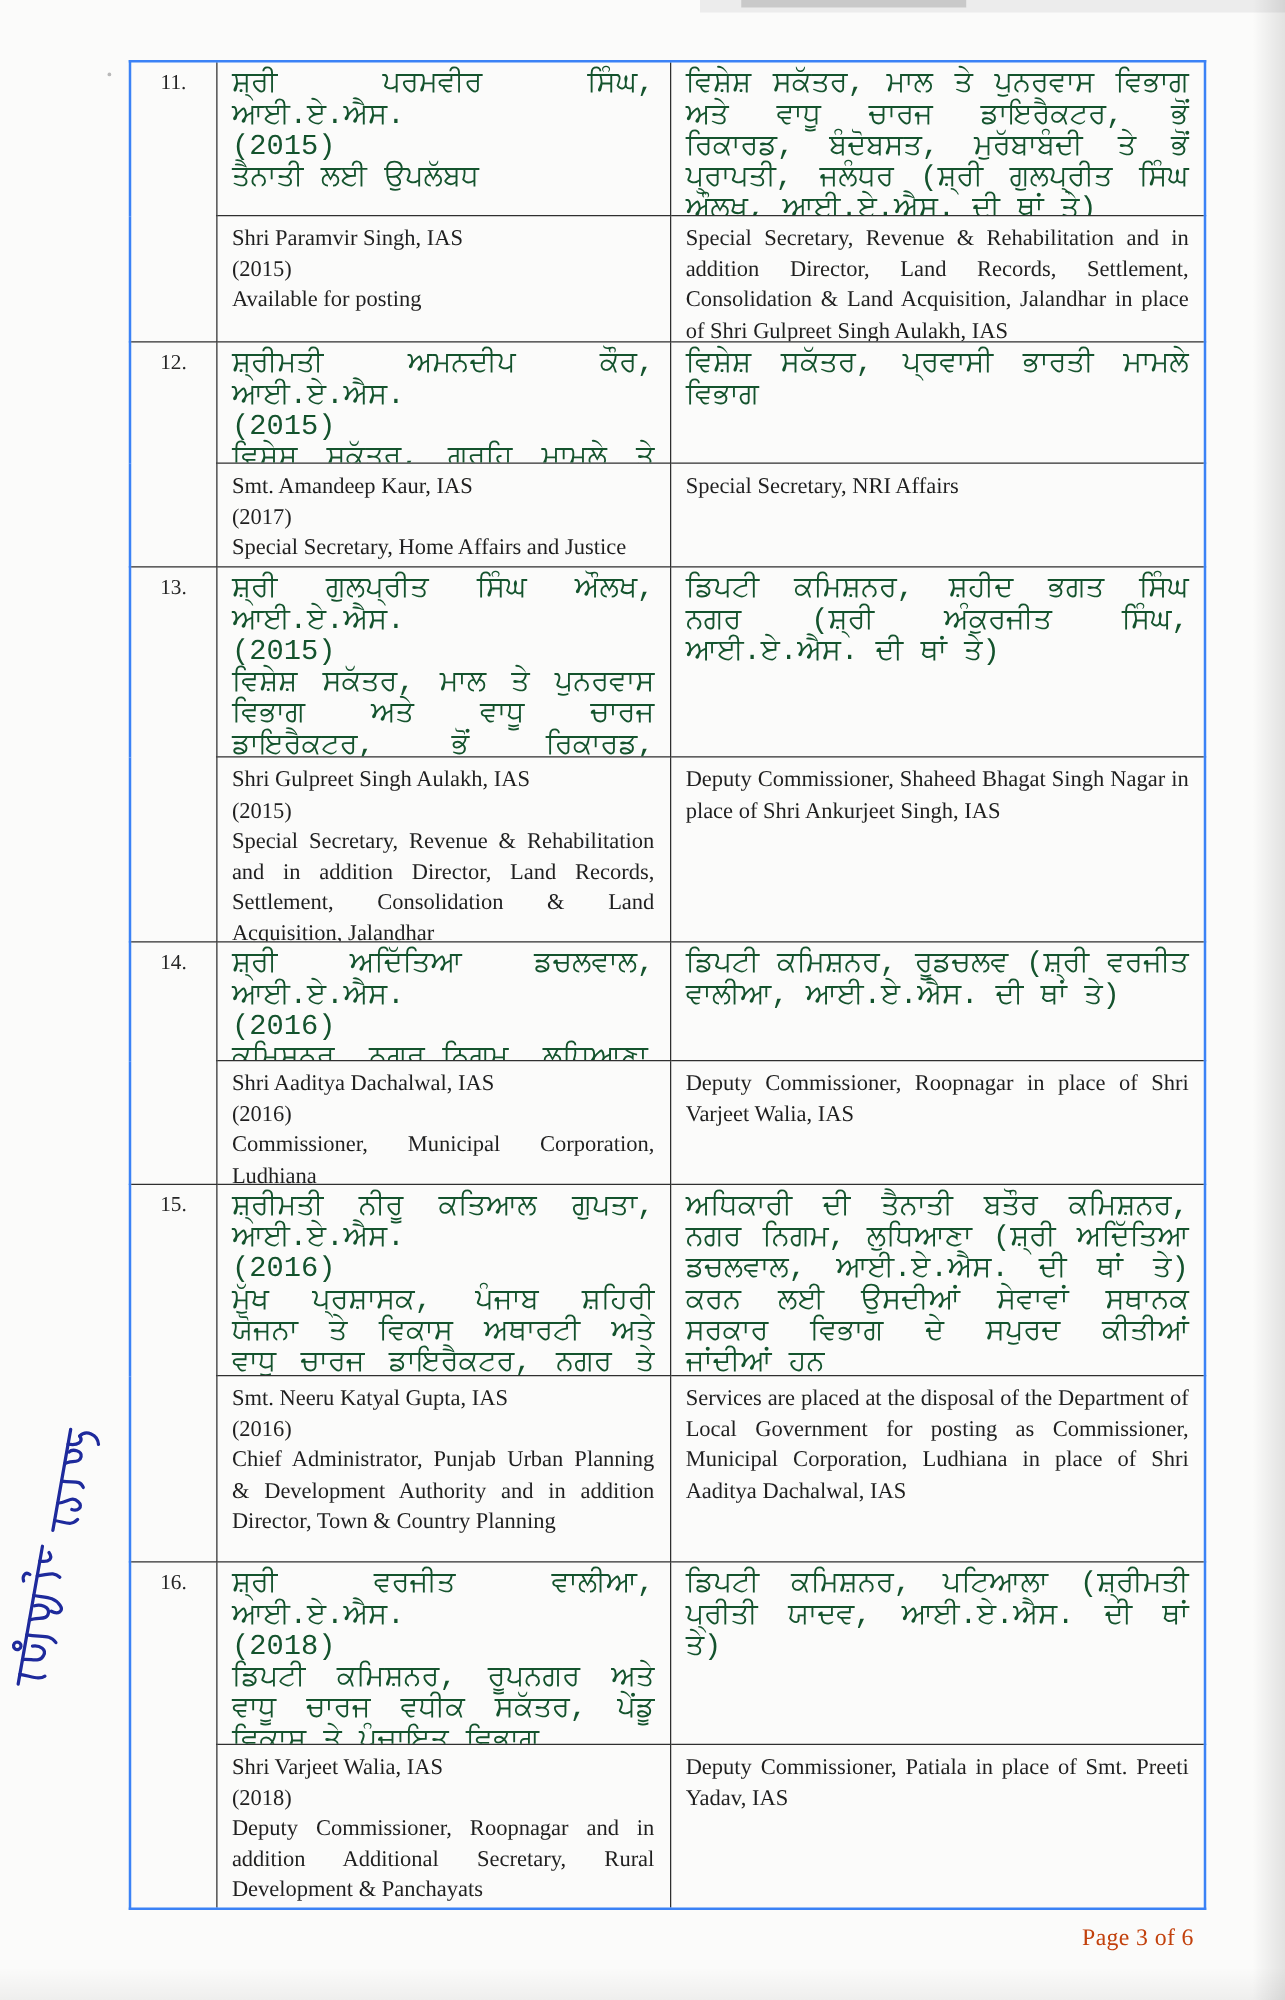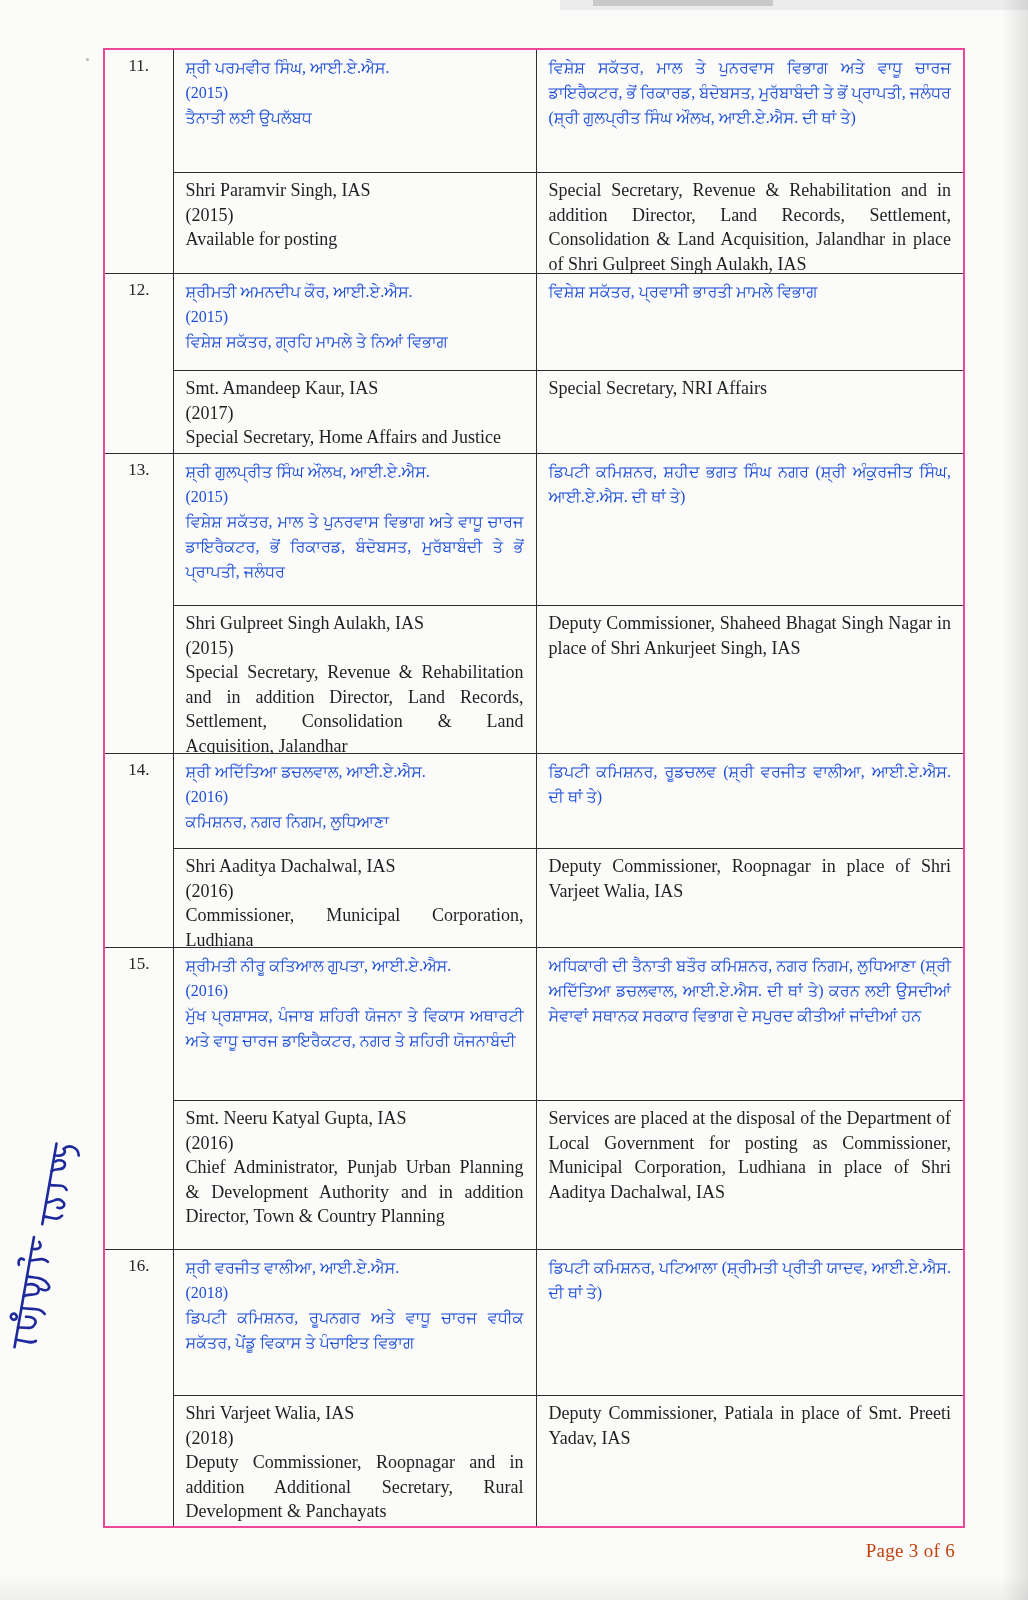--- a/index.html
+++ b/index.html
@@ -13,37 +13,37 @@
     background:linear-gradient(to right, rgba(0,0,0,0), rgba(0,0,0,0.10));}
   .scan-edge-bottom{position:absolute;left:0;bottom:0;width:100%;height:26px;
     background:linear-gradient(to bottom, rgba(0,0,0,0), rgba(0,0,0,0.05));}
   .scan-strip-a{position:absolute;left:560px;top:0;width:470px;height:10px;background:#ececec;}
   .scan-strip-b{position:absolute;left:593px;top:0;width:180px;height:6px;background:#c9c9c9;}
   .scan-dot{position:absolute;left:86px;top:58px;width:3px;height:3px;border-radius:50%;background:#b9b9b9;}
 
   table.order{
     position:absolute;left:103px;top:48px;width:860px;
     border-collapse:collapse;table-layout:fixed;
-    border:2px solid #ec4899;
+    border:2px solid #3b82f6;
   }
   table.order td{
     border:1.5px solid #2f2f2f;padding:0;vertical-align:top;
   }
   .cell{
     box-sizing:border-box;overflow:hidden;
     padding:5px 12px 0 12px;
     text-align:justify;white-space:pre-line;
   }
   .sn{
     text-align:center;padding:6px 4px 0 4px;font-size:17px;
     font-family:"Liberation Serif", serif;
   }
   .pa{
-    font-family:Liberation Serif, serif;
-    font-size:16px;line-height:25px;color:#1d4ed8;
+    font-family:Liberation Mono, monospace;
+    font-size:23px;line-height:25px;color:#14532d;
   }
   .en{
     font-family:"Liberation Serif", serif;
     font-size:18px;line-height:24.5px;color:#1f1f1f;
   }
   
   .h11a{height:122px}.h11b{height:100px}.h11s{height:222px}
   .h12a{height:96px}.h12b{height:82px}.h12s{height:178px}
   .h13a{height:151px}.h13b{height:147px}.h13s{height:298px}
   .h14a{height:94px}.h14b{height:98px}.h14s{height:192px}

